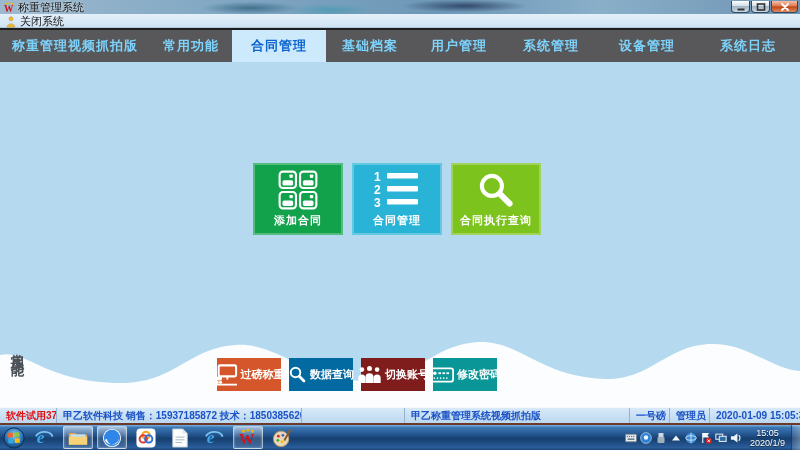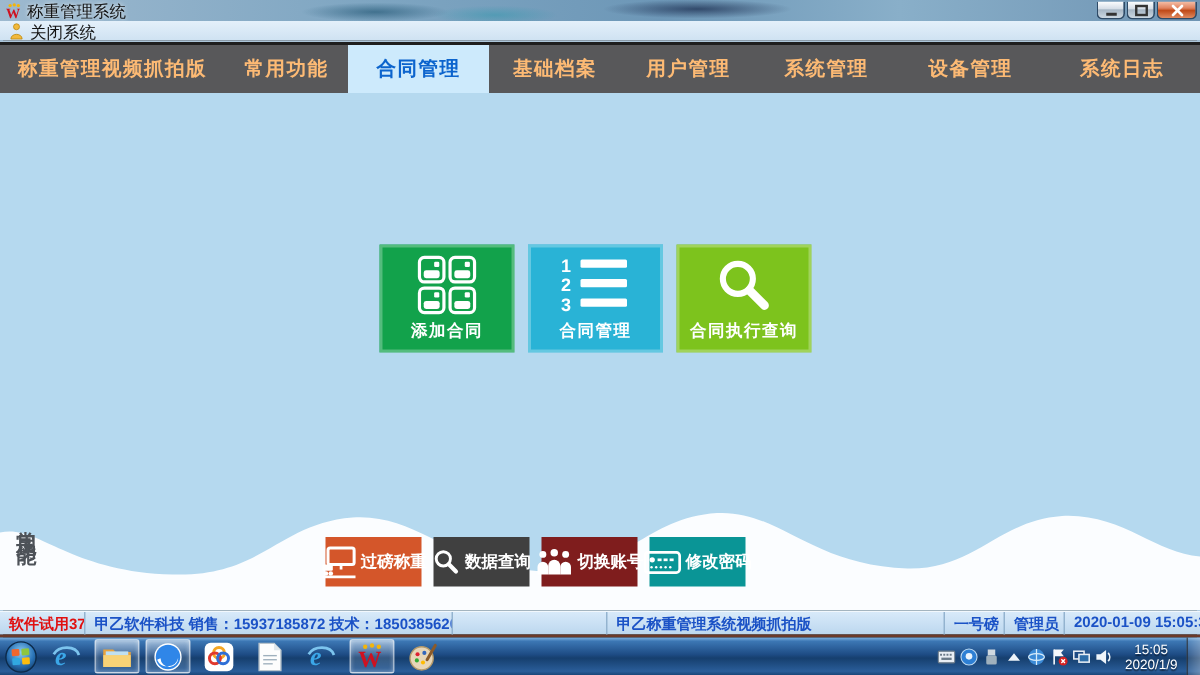--- a/index.html
+++ b/index.html
@@ -22,21 +22,21 @@
     border-radius:0 0 4px 4px;display:flex;align-items:center;justify-content:center;
     background:linear-gradient(180deg,#fdfeff,#d4dde6 45%,#a6b6c5 50%,#ccd8e2);cursor:pointer;}
   .winbtn.min,.winbtn.max{width:19px;}
   .winbtn.close{width:27px;background:linear-gradient(180deg,#f6c0a8,#e0825e 40%,#c04a18 55%,#e08a60);}
   .menubar{height:14px;display:flex;align-items:flex-start;padding:0 6px;
     background:linear-gradient(180deg,#e4f0fa,#cfe2f2);border-bottom:1px solid #adc6da;}
   .menu-item{font-size:11px;color:#111;margin-left:4px;cursor:pointer;}
   
   .tabbar{height:34px;display:flex;background:#58585a;border-top:2px solid #1e1e1e;}
   .tab{height:100%;display:flex;align-items:center;justify-content:center;
-    color:#fdba74;font-size:13px;font-weight:bold;letter-spacing:1px;cursor:pointer;}
+    color:#7dd3fc;font-size:13px;font-weight:bold;letter-spacing:1px;cursor:pointer;}
   .tab.active{background:#cdeafc;color:#0c64cd;}
   
   .content{position:relative;height:345px;background:#b5d9ef;overflow:hidden;}
   .clouds{position:absolute;left:0;bottom:0;width:800px;height:78px;}
   .vlabel{position:absolute;left:8px;top:281px;writing-mode:vertical-rl;
     font-size:13.5px;font-weight:bold;color:#4d5258;letter-spacing:3px;}
   .tiles{position:absolute;left:253px;top:101px;display:flex;gap:9px;}
   .tile{width:90px;height:72px;display:flex;flex-direction:column;align-items:center;
     justify-content:flex-end;box-shadow:inset 0 0 0 2px rgba(255,255,255,.28);cursor:pointer;}
   .tile-icon{flex:1;display:flex;align-items:center;justify-content:center;color:#fff;padding-top:4px;}
@@ -181,21 +181,21 @@
                 <rect x="5" y="1.5" width="19" height="12" rx="1.5" fill="none" stroke="currentColor" stroke-width="2.2"></rect>
                 <line x1="14.5" y1="14" x2="14.5" y2="17" stroke="currentColor" stroke-width="2"></line>
                 <rect x="1" y="13.5" width="7.5" height="4.5" rx="1" fill="currentColor"></rect>
                 <circle cx="3.5" cy="20" r="1.7" fill="currentColor"></circle>
                 <circle cx="7" cy="20" r="1.7" fill="currentColor"></circle>
                 <line x1="1" y1="22.5" x2="25" y2="22.5" stroke="currentColor" stroke-width="2"></line>
               </svg>
             </span>
             <span class="q-label">过磅称重</span>
           </div>
-          <div class="qbtn" style="background: #404040;">
+          <div class="qbtn" style="background: #0369a1;">
             <span class="q-ic">
               <svg viewBox="0 0 44 44" width="19" height="19" xmlns="http://www.w3.org/2000/svg">
                 <circle cx="17.5" cy="17.5" r="11" fill="none" stroke="currentColor" stroke-width="4.5"></circle>
                 <line x1="26" y1="26" x2="37" y2="37" stroke="currentColor" stroke-width="6.5" stroke-linecap="round"></line>
               </svg>
             </span>
             <span class="q-label">数据查询</span>
           </div>
           <div class="qbtn" style="background: #7f1d1d;">
             <span class="q-ic">

